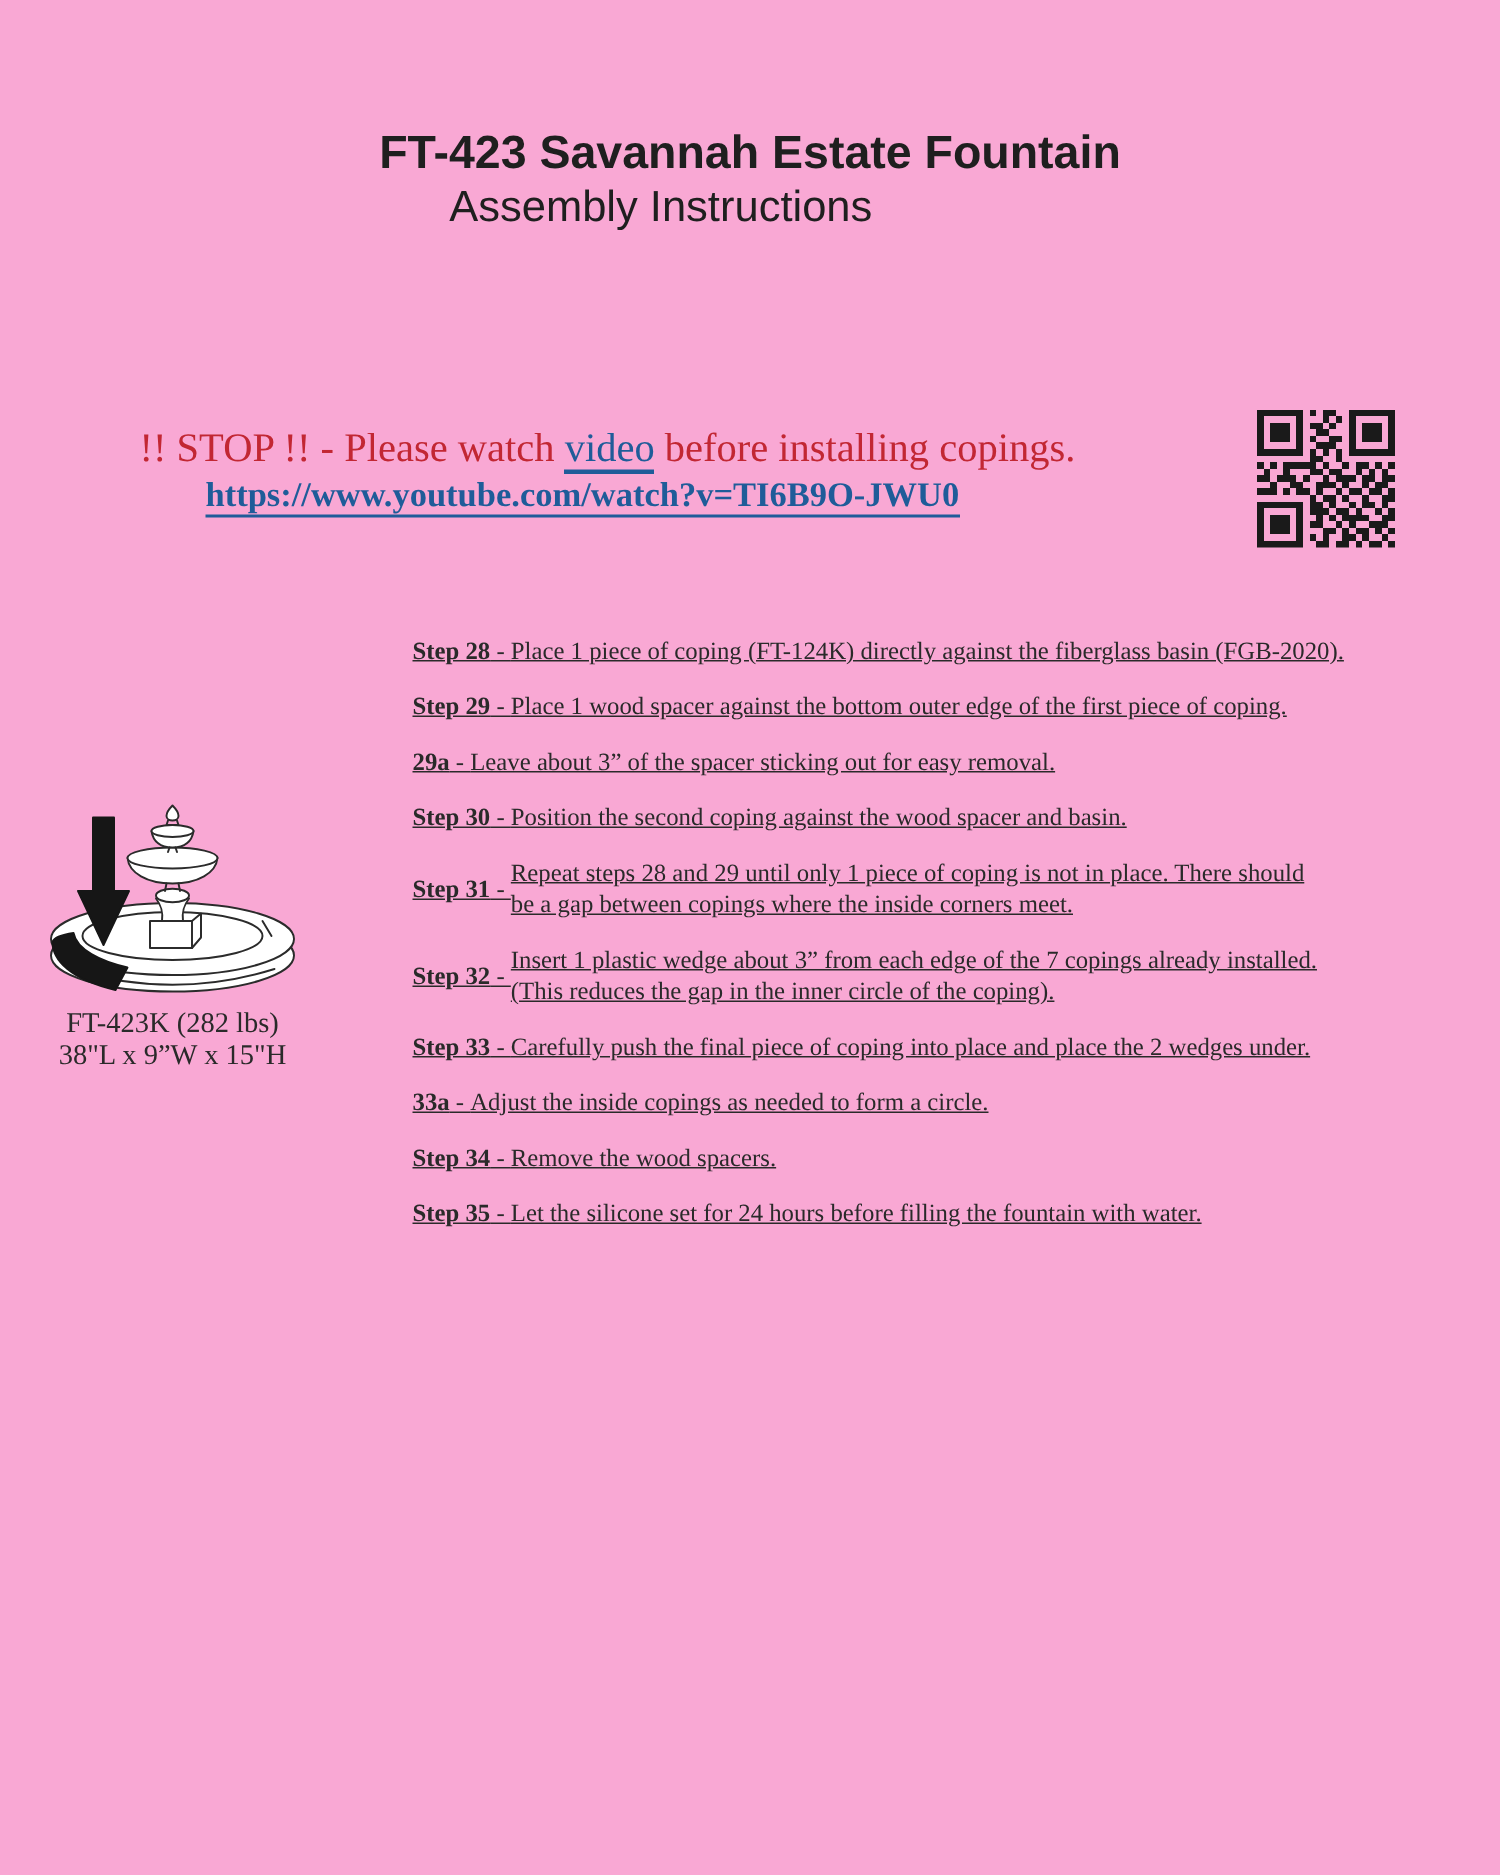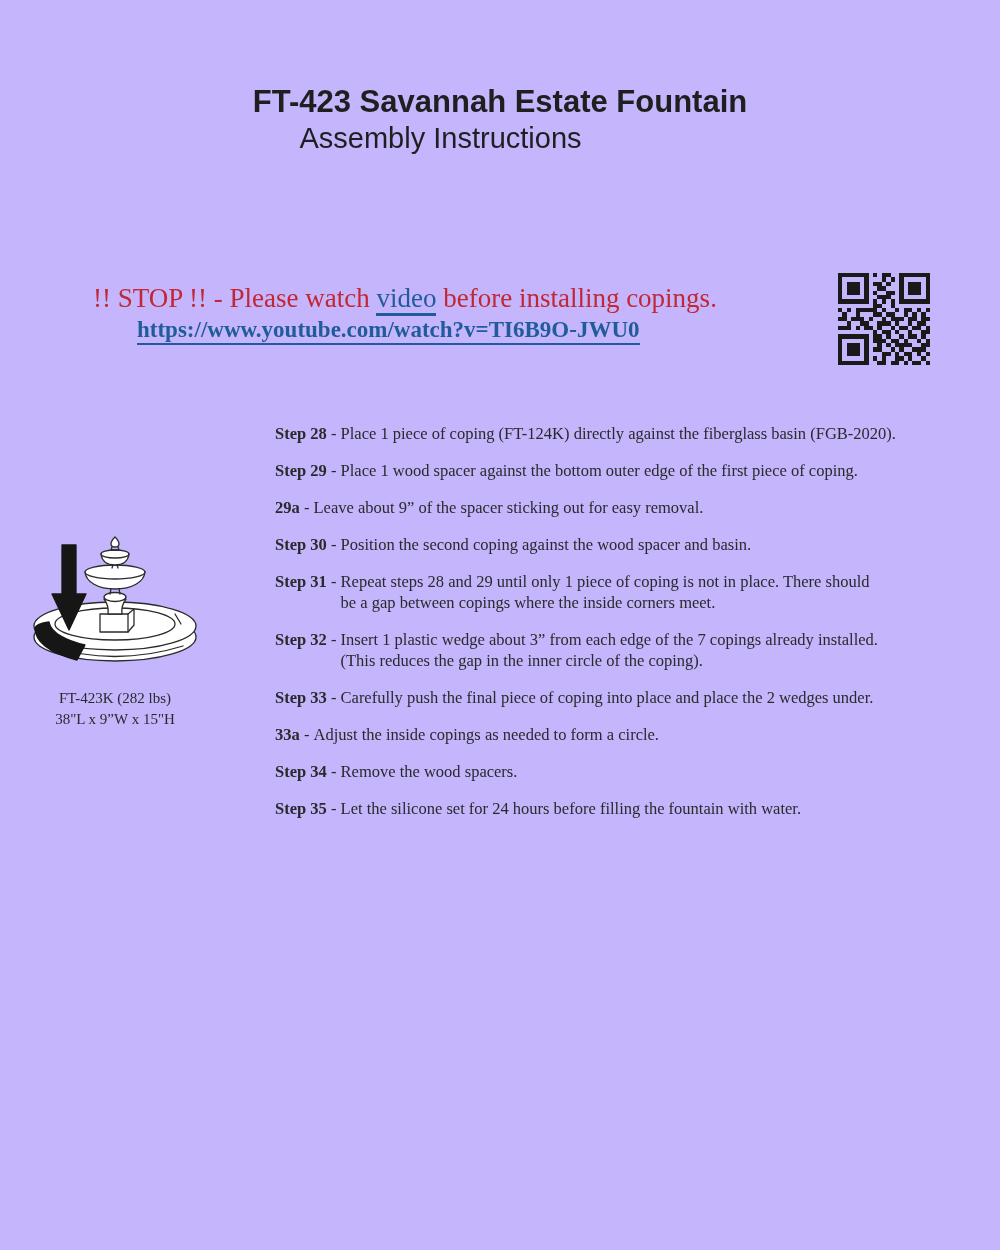--- a/index.html
+++ b/index.html
@@ -1,21 +1,21 @@
 <!DOCTYPE html>
 <html style="--warning-color: #c22733; --link-color: #1f5c99;"><head>
 <meta charset="utf-8">
 <style>
   * { margin: 0; padding: 0; box-sizing: border-box; }
   html, body { background: #ffffff; }
   .page {
     position: relative;
     width: 1000px;
     height: 1250px;
-    background: #c4b5fd;
+    background: #f9a8d4;
     font-family: "Liberation Serif", serif;
     color: #232323;
     overflow: hidden;
   }
 
   
   .title {
     position: absolute;
     top: 84px; left: 0; width: 1000px;
     text-align: center;
@@ -78,39 +78,40 @@
   .steps {
     position: absolute;
     left: 275px; top: 423px;
     width: 700px;
     font-size: 16.5px;
     line-height: 21px;
     color: #2a2a2a;
   }
   .step-row {
     display: flex;
-    align-items: flex-start;
+    align-items: center;
     margin-bottom: 16px;
+    text-decoration: underline;
   }
   .step-row.sub { }
   .step-label { font-weight: bold; white-space: pre; }
   .step-sep { white-space: pre; }
   .step-text { flex: 1; white-space: pre-wrap; }
 
   
   .figure {
     position: absolute;
     left: 24px; top: 536px;
     width: 182px;
   }
   .figure svg { display: block; margin: 0 auto; }
   .figure-caption {
-    margin-top: 20px;
+    margin-top: 4px;
     text-align: center;
-    font-size: 15px;
+    font-size: 19px;
     line-height: 21px;
     color: #2a2a2a;
   }
 </style>
 </head>
 <body>
 
 <div class="page">
 
   <div class="title">FT-423 Savannah Estate Fountain</div>
@@ -374,21 +375,21 @@
 
       <div class="step-row">
         <span class="step-label">Step 29</span>
         <span class="step-sep"> - </span>
         <div class="step-text">Place 1 wood spacer against the bottom outer edge of the first piece of coping.</div>
       </div>
 
       <div class="step-row sub">
         <span class="step-label">29a</span>
         <span class="step-sep"> - </span>
-        <div class="step-text">Leave about 9” of the spacer sticking out for easy removal.</div>
+        <div class="step-text">Leave about 3” of the spacer sticking out for easy removal.</div>
       </div>
 
       <div class="step-row">
         <span class="step-label">Step 30</span>
         <span class="step-sep"> - </span>
         <div class="step-text">Position the second coping against the wood spacer and basin.</div>
       </div>
 
       <div class="step-row">
         <span class="step-label">Step 31</span>

